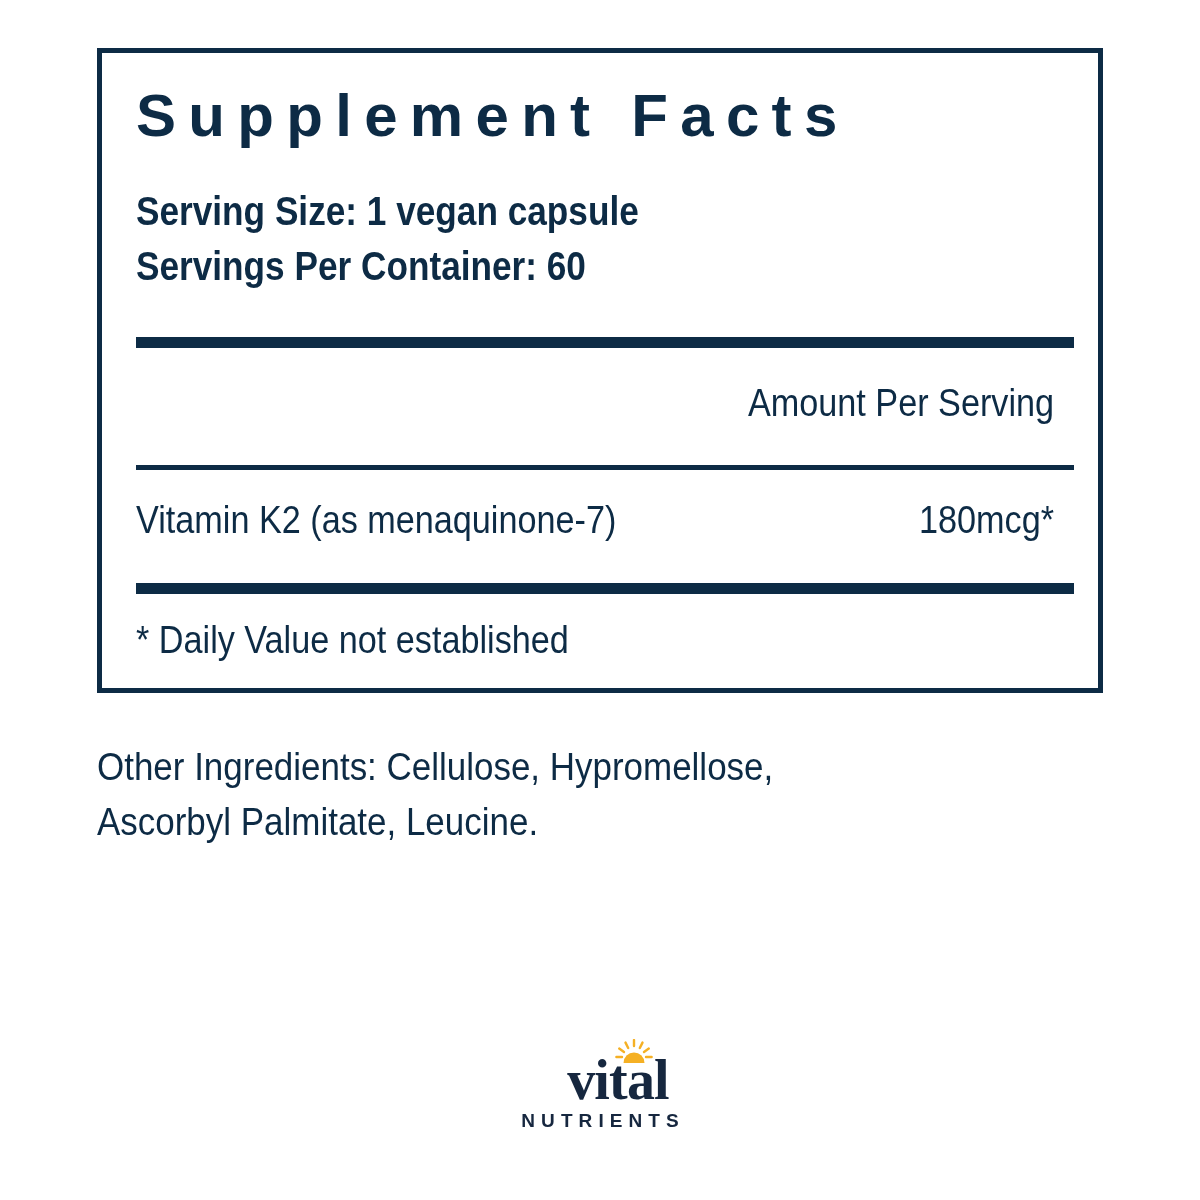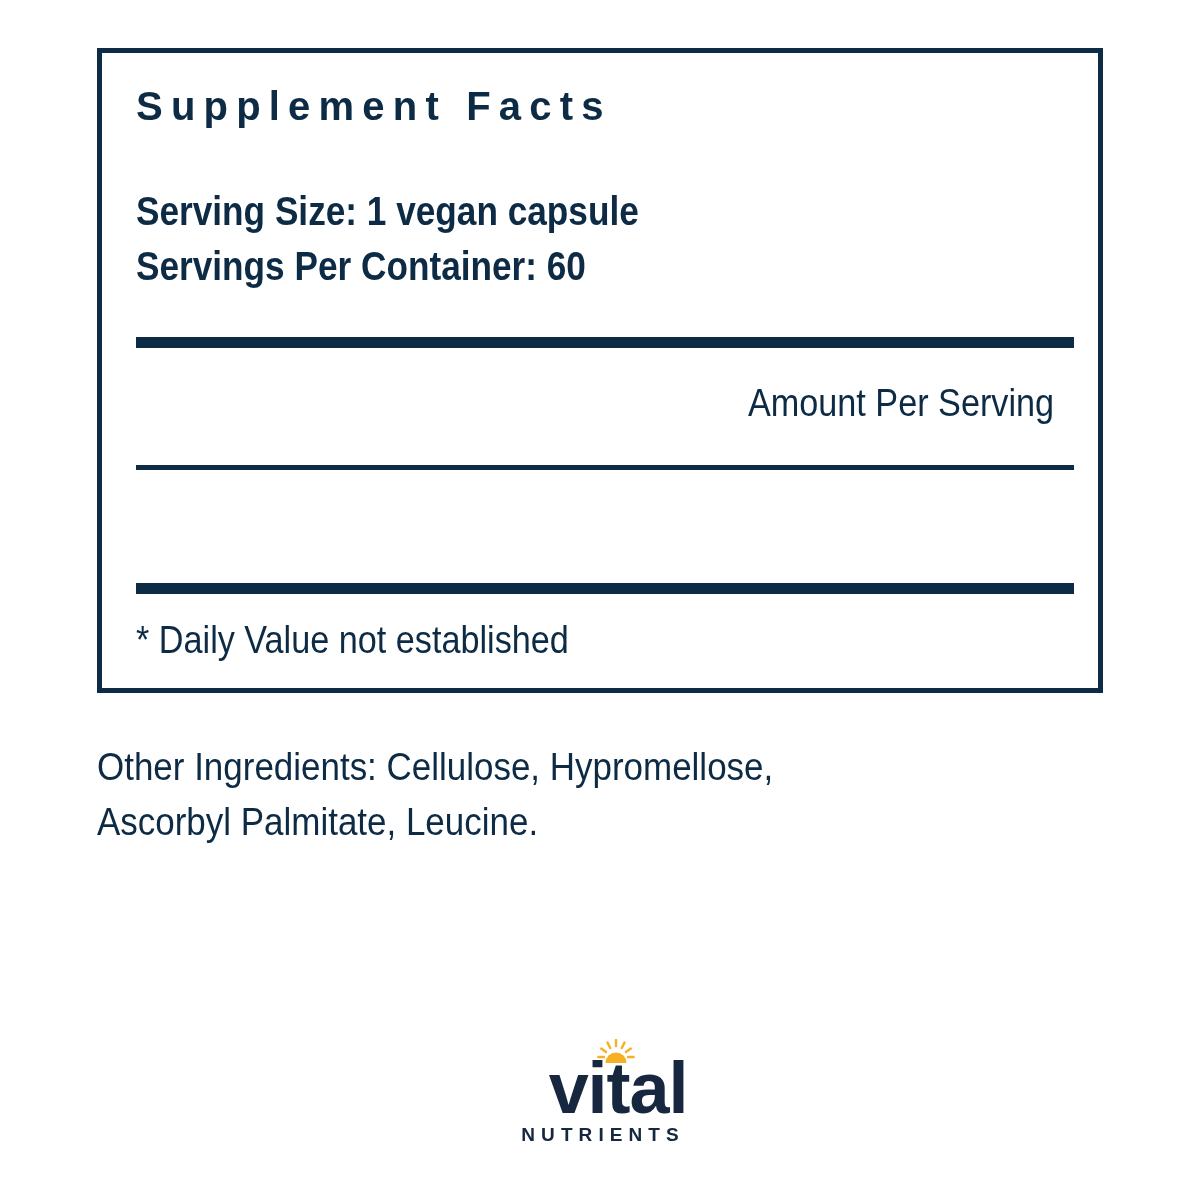--- a/index.html
+++ b/index.html
@@ -40,21 +40,21 @@
     left: 33px;
     top: 0;
     width: 940px;
     height: 100%;
   }
 
   .facts-title {
     position: absolute;
     left: 1px;
     top: 33px;
-    font-size: 40px;
+    font-size: 60px;
     font-weight: bold;
     letter-spacing: 0.205em;
     color: #0d2b45;
     line-height: 1;
     white-space: nowrap;
     font-family: "Liberation Sans", sans-serif;
   }
 
   .serving-line {
     position: absolute;
@@ -165,26 +165,26 @@
   .logo-stack {
     position: absolute;
     left: 50%;
     top: 0;
     transform: translateX(-50%);
     width: 200px;
     text-align: center;
   }
   .logo-wordmark {
     position: relative;
-    font-size: 72px;
+    font-size: 56px;
     font-weight: bold;
     color: #16273f;
     line-height: 0.92;
     letter-spacing: -0.015em;
-    font-family: Liberation Sans, sans-serif;
+    font-family: Liberation Serif, serif;
     display: inline-block;
     margin-left: 36px;
   }
   .logo-sub {
     margin-top: 4px;
     font-size: 19px;
     font-weight: bold;
     color: #16273f;
     letter-spacing: 0.32em;
     text-indent: 0.32em;
@@ -213,20 +213,24 @@
       <div class="serving-line serving-size">Serving Size: 1 vegan capsule</div>
 
       <div class="serving-line servings-per">Servings Per Container: 60</div>
 
       <div class="rule rule-thick-top"></div>
 
       <div class="amount-header">Amount Per Serving</div>
 
       <div class="rule rule-thin"></div>
 
+      <div class="nutrient-row">
+        <span class="nutrient-name">Vitamin K2 (as menaquinone-7)</span>
+        <span class="nutrient-amount">180mcg*</span>
+      </div>
 
       <div class="rule rule-thick-bot"></div>
 
       <div class="footnote">* Daily Value not established</div>
 
     </div>
   </div>
 
   <div class="other-ingredients">Other Ingredients: Cellulose, Hypromellose, Ascorbyl Palmitate, Leucine.</div>
 

